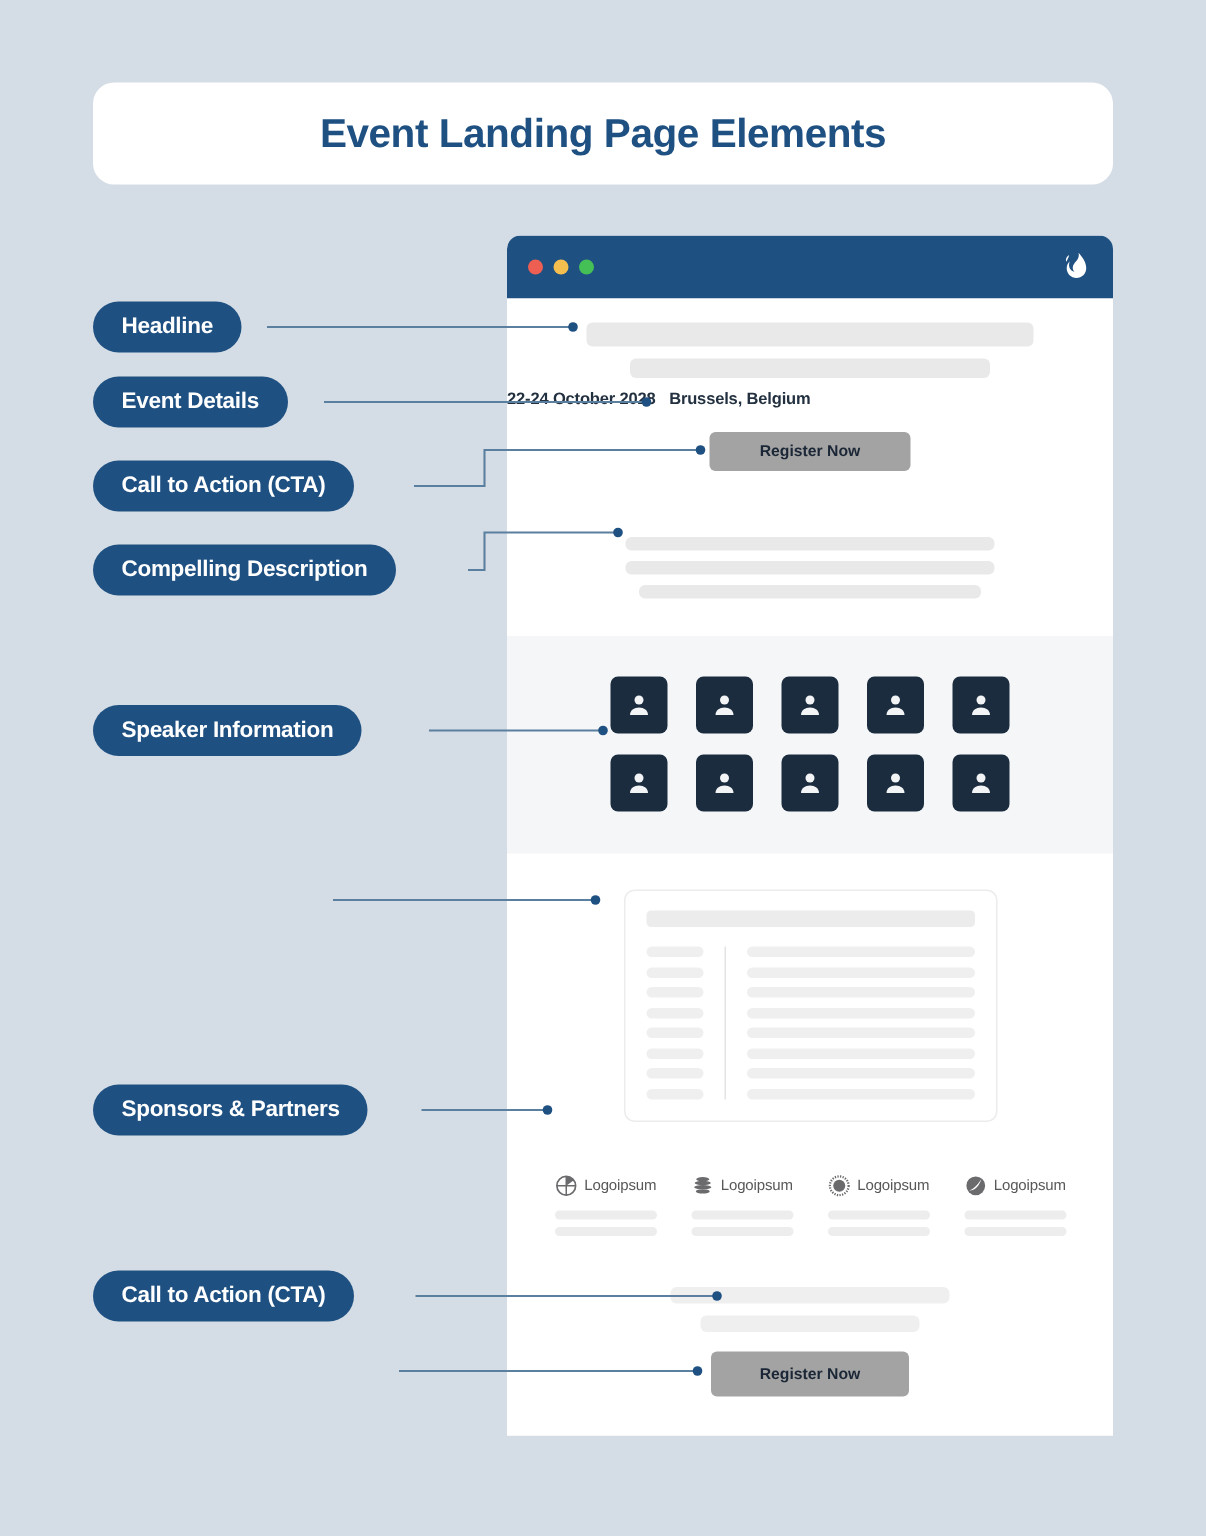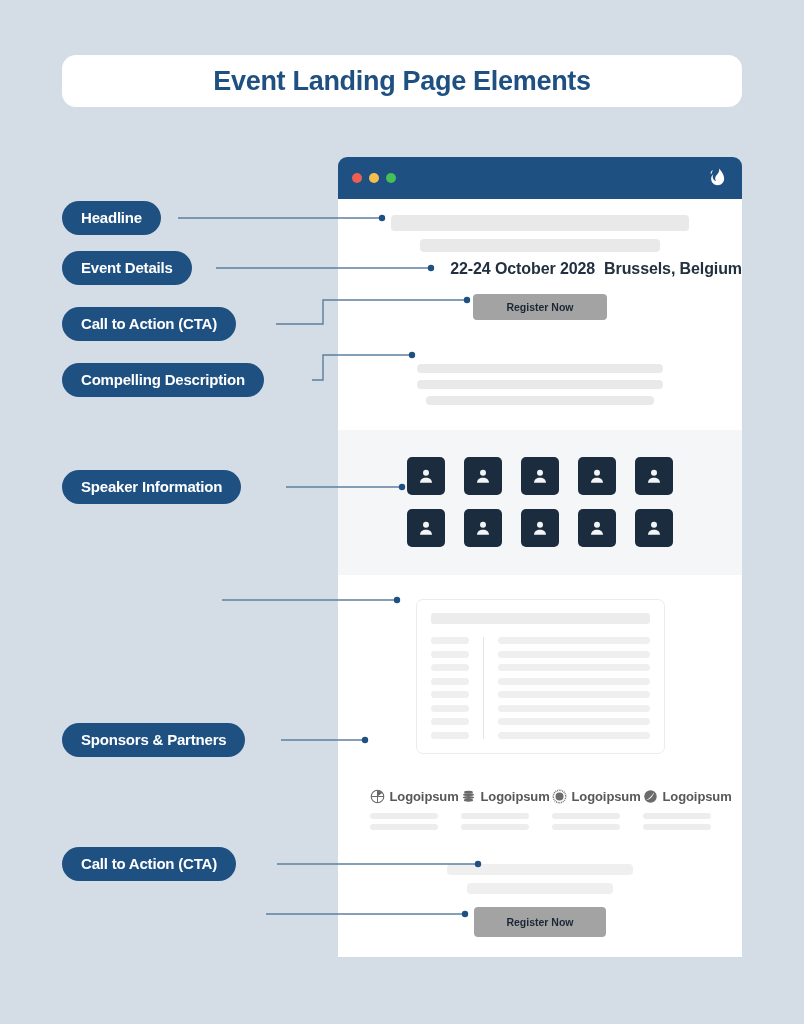--- a/index.html
+++ b/index.html
@@ -7,21 +7,21 @@
     width: 804px; height: 1024px;
     background: #d4dde5;
     font-family: "Liberation Sans", sans-serif;
     overflow: hidden;
   }
   #root { position: relative; width: 804px; height: 1024px; }
 
   
   .title-card {
     position: absolute; left: 62px; top: 55px;
-    width: 680px; height: 52px;
+    width: 680px; height: 68px;
     background: #ffffff; border-radius: 14px;
     display: flex; align-items: center; justify-content: center;
   }
   .title-text {
     font-size: 27px; font-weight: bold; color: #1f5082;
     letter-spacing: -0.3px;
   }
 
   
   .browser {
@@ -47,21 +47,21 @@
 
   
   .bar { background: #e9e9ea; border-radius: 4px; }
 
   .hero { padding: 16px 0 22px; }
   .hero-row { display: flex; justify-content: center; margin-bottom: 8px; }
   .hero-bar1 { width: 298px; height: 16px; }
   .hero-bar2 { width: 240px; height: 13px; }
 
   .event-meta {
-    text-align: right; font-size: 16px; font-weight: bold;
+    text-align: left; font-size: 11px; font-weight: bold;
     color: #22303f; letter-spacing: -0.1px; margin-top: 6px;
   }
   .event-meta .gap { display: inline-block; width: 9px; }
 
   .cta-wrap { display: flex; justify-content: center; margin-top: 16px; }
   .cta-btn {
     background: #a3a3a3; color: #1b2736;
     font-size: 10.5px; font-weight: bold;
     border: none; border-radius: 4px;
     padding: 7px 0; width: 134px; text-align: center;
@@ -104,21 +104,21 @@
   .agenda-divider { width: 1px; background: #e4e4e4; margin: 0 14px; }
   .agenda-right { flex: 1; display: flex; flex-direction: column; gap: 6.5px; }
   .agenda-right .bar { height: 7px; background: #efefef; }
 
   
   .sponsors { padding: 12px 0 20px; }
   .logo-row { display: flex; justify-content: center; gap: 23px; }
   .logo-cell { width: 68px; }
   .logo-top { display: flex; align-items: center; gap: 5px; height: 18px; }
   .logo-mark { width: 15px; height: 15px; flex: 0 0 15px; }
-  .logo-name { font-size: 13px; font-weight: bold; color: #58585b; letter-spacing: -0.1px; }
+  .logo-name { font-size: 10px; font-weight: normal; color: #58585b; letter-spacing: -0.1px; }
   .logo-lines { margin-top: 7px; display: flex; flex-direction: column; gap: 5px; }
   .logo-lines .bar { height: 6px; background: #ededee; }
 
   
   .final { padding: 14px 0 18px; }
   .final-row { display: flex; justify-content: center; margin-bottom: 8px; }
   .final-bar1 { width: 186px; height: 11px; background: #efefef; }
   .final-bar2 { width: 146px; height: 11px; background: #efefef; }
   .final-cta { display: flex; justify-content: center; margin-top: 13px; }
 

